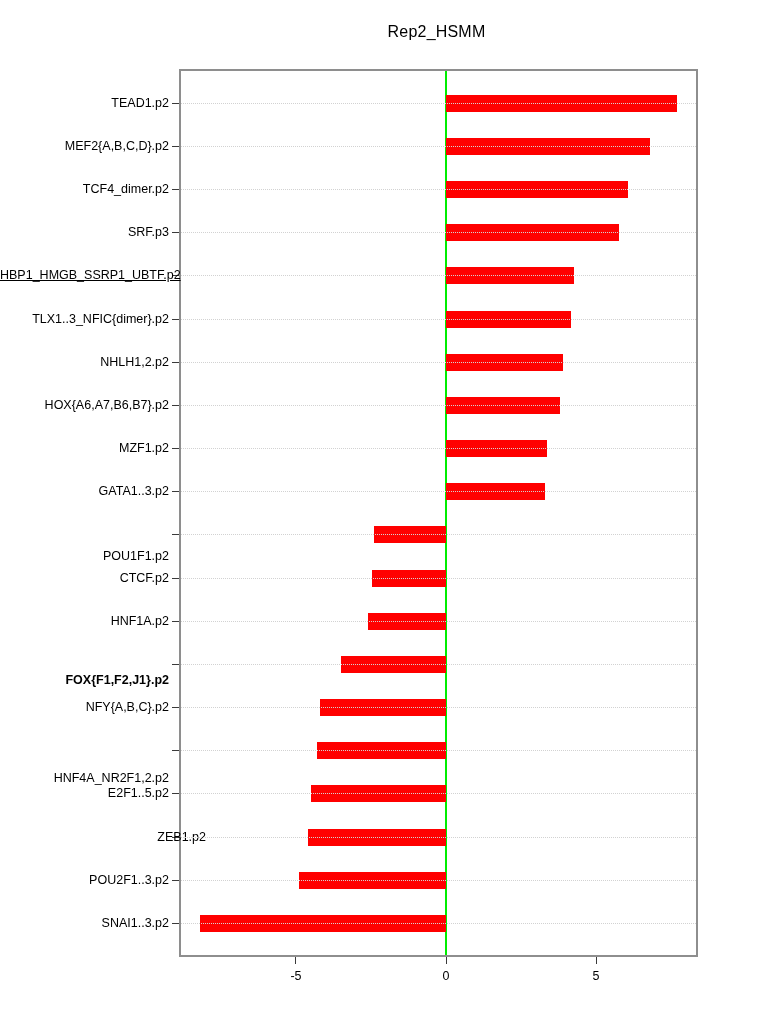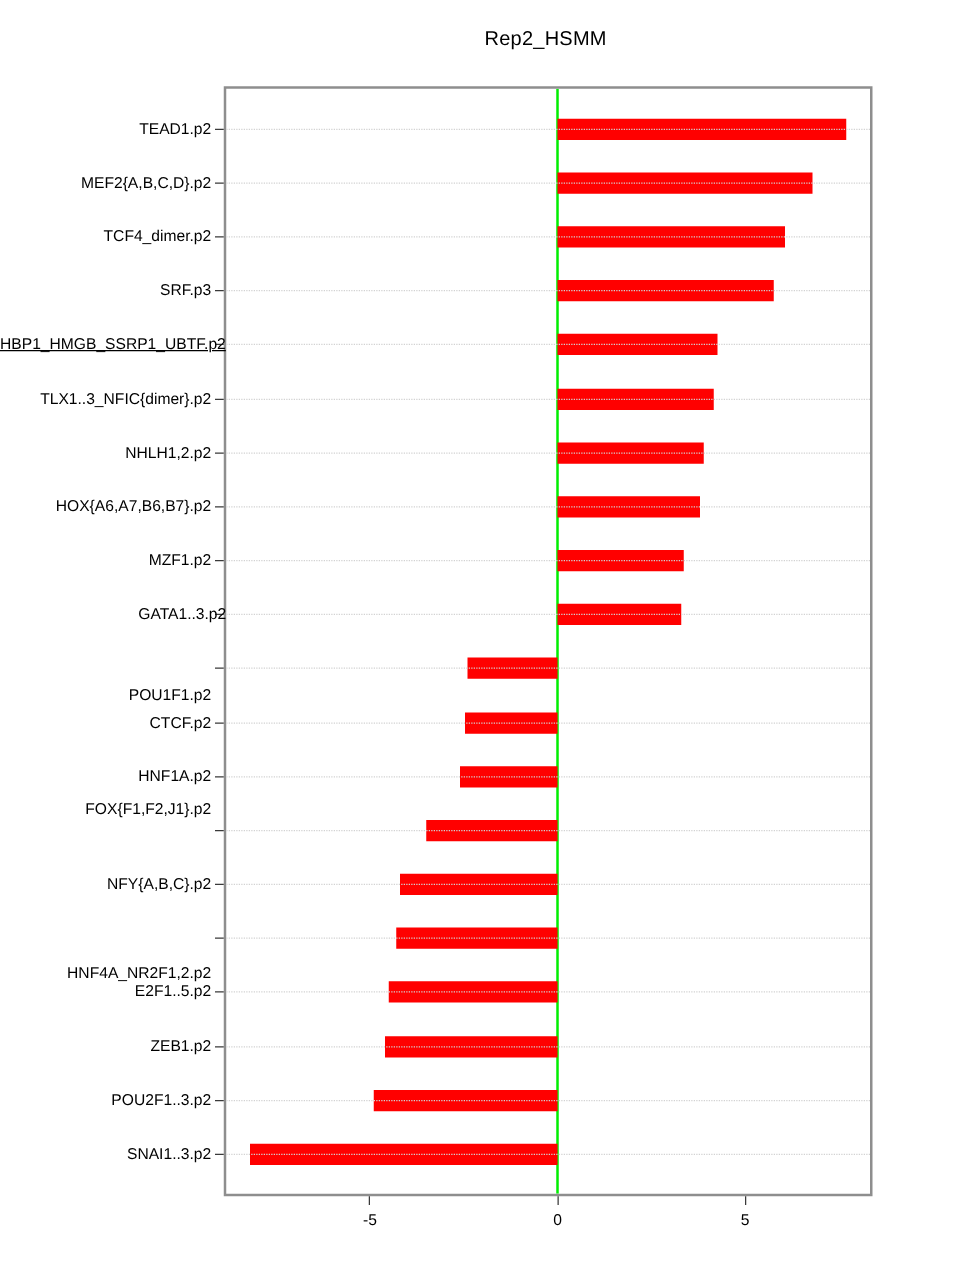--- a/index.html
+++ b/index.html
@@ -81,37 +81,37 @@
     <div class="ylabel" style="top: 267.44px; text-decoration: underline;">HBP1_HMGB_SSRP1_UBTF.p2</div>
     <div class="ytick" style="left: 172px; top: 318.6px;"></div>
     <div class="ylabel" style="top: 310.6px;">TLX1..3_NFIC{dimer}.p2</div>
     <div class="ytick" style="left: 172px; top: 361.76px;"></div>
     <div class="ylabel" style="top: 353.76px;">NHLH1,2.p2</div>
     <div class="ytick" style="left: 172px; top: 404.92px;"></div>
     <div class="ylabel" style="top: 396.92px;">HOX{A6,A7,B6,B7}.p2</div>
     <div class="ytick" style="left: 172px; top: 448.08px;"></div>
     <div class="ylabel" style="top: 440.08px;">MZF1.p2</div>
     <div class="ytick" style="left: 172px; top: 491.24px;"></div>
-    <div class="ylabel" style="top: 483.24px; padding-left: 12px;">GATA1..3.p2</div>
+    <div class="ylabel" style="top: 483.24px;">GATA1..3.p2</div>
     <div class="ytick" style="left: 172px; top: 534.4px;"></div>
     <div class="ylabel" style="top: 548px;">POU1F1.p2</div>
     <div class="ytick" style="left: 172px; top: 577.56px;"></div>
     <div class="ylabel" style="top: 569.56px;">CTCF.p2</div>
     <div class="ytick" style="left: 172px; top: 620.72px;"></div>
     <div class="ylabel" style="top: 612.72px;">HNF1A.p2</div>
     <div class="ytick" style="left: 172px; top: 663.88px;"></div>
-    <div class="ylabel" style="top: 639px;">FOX{F1,F2,J1}.p2</div>
+    <div class="ylabel" style="top: 672px; font-weight: bold;">FOX{F1,F2,J1}.p2</div>
     <div class="ytick" style="left: 172px; top: 707.04px;"></div>
     <div class="ylabel" style="top: 699.04px;">NFY{A,B,C}.p2</div>
     <div class="ytick" style="left: 172px; top: 750.2px;"></div>
     <div class="ylabel" style="top: 742.2px; margin-top: 28px;">HNF4A_NR2F1,2.p2</div>
     <div class="ytick" style="left: 172px; top: 793.36px;"></div>
     <div class="ylabel" style="top: 785.36px;">E2F1..5.p2</div>
     <div class="ytick" style="left: 172px; top: 836.52px;"></div>
-    <div class="ylabel" style="top: 828.52px;">ZEB1.p2</div>
+    <div class="ylabel" style="top: 828.52px; margin-left: 37px;">ZEB1.p2</div>
     <div class="ytick" style="left: 172px; top: 879.68px;"></div>
     <div class="ylabel" style="top: 871.68px;">POU2F1..3.p2</div>
     <div class="ytick" style="left: 172px; top: 922.84px;"></div>
     <div class="ylabel" style="top: 914.84px;">SNAI1..3.p2</div>
     <div class="xtick" style="left: 295.445px;"></div>
     <div class="xticklabel" style="left: 265.945px;">-5</div>
     <div class="xtick" style="left: 445.503px;"></div>
     <div class="xticklabel" style="left: 416.003px;">0</div>
     <div class="xtick" style="left: 595.561px;"></div>
     <div class="xticklabel" style="left: 566.061px;">5</div>

